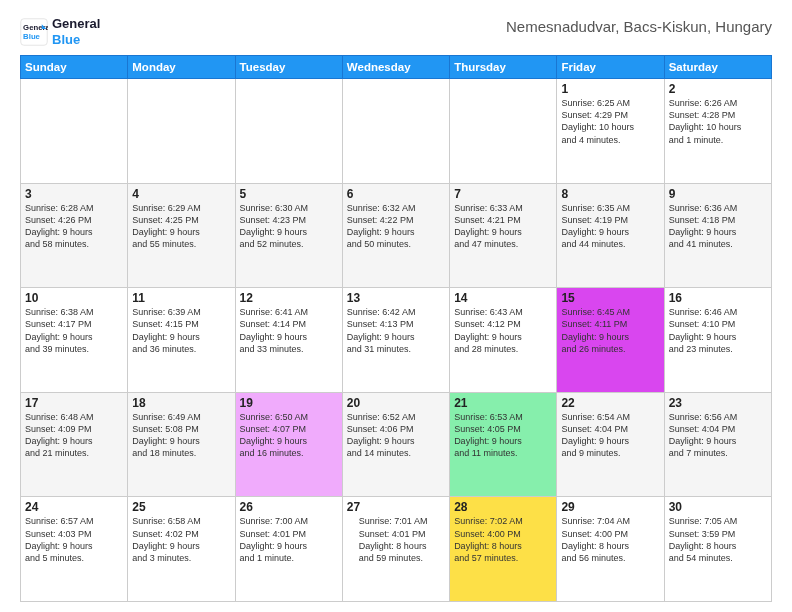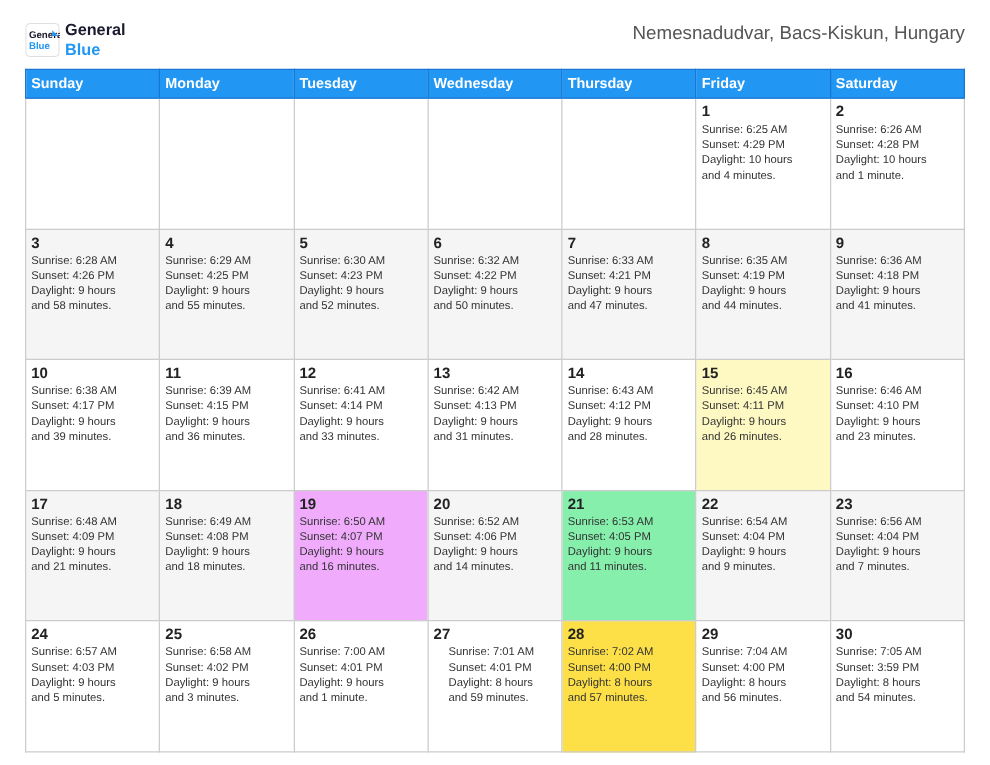--- a/index.html
+++ b/index.html
@@ -235,21 +235,21 @@
 Daylight: 9 hours
 and 31 minutes.</div>
           </td>
           <td style="background: rgb(255, 255, 255);">
             <span class="day-num">14</span>
             <div class="day-info" style="white-space: pre-line;">Sunrise: 6:43 AM
 Sunset: 4:12 PM
 Daylight: 9 hours
 and 28 minutes.</div>
           </td>
-          <td style="background: #fef9c3;">
+          <td style="background: #d946ef;">
             <span class="day-num">15</span>
             <div class="day-info" style="white-space: pre-line;">Sunrise: 6:45 AM
 Sunset: 4:11 PM
 Daylight: 9 hours
 and 26 minutes.</div>
           </td>
           <td style="background: rgb(255, 255, 255);">
             <span class="day-num">16</span>
             <div class="day-info" style="white-space: pre-line;">Sunrise: 6:46 AM
 Sunset: 4:10 PM
@@ -261,21 +261,21 @@
           <td style="background: rgb(245, 245, 245);">
             <span class="day-num">17</span>
             <div class="day-info" style="white-space: pre-line;">Sunrise: 6:48 AM
 Sunset: 4:09 PM
 Daylight: 9 hours
 and 21 minutes.</div>
           </td>
           <td style="background: rgb(245, 245, 245);">
             <span class="day-num">18</span>
             <div class="day-info" style="white-space: pre-line;">Sunrise: 6:49 AM
-Sunset: 4:08 PM
+Sunset: 5:08 PM
 Daylight: 9 hours
 and 18 minutes.</div>
           </td>
           <td style="background: #f0abfc;">
             <span class="day-num">19</span>
             <div class="day-info" style="white-space: pre-line;">Sunrise: 6:50 AM
 Sunset: 4:07 PM
 Daylight: 9 hours
 and 16 minutes.</div>
           </td>

